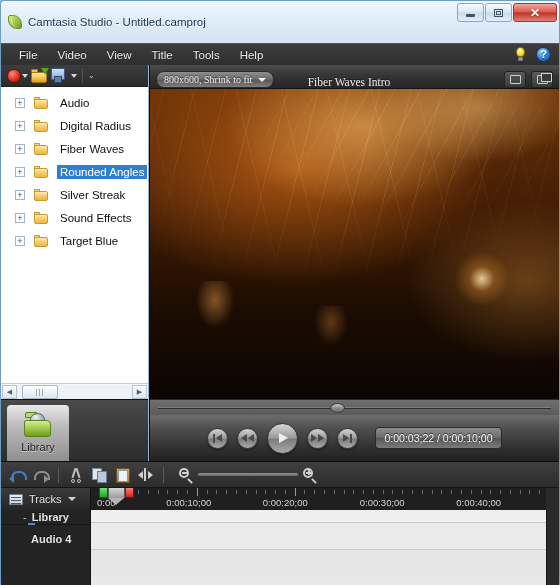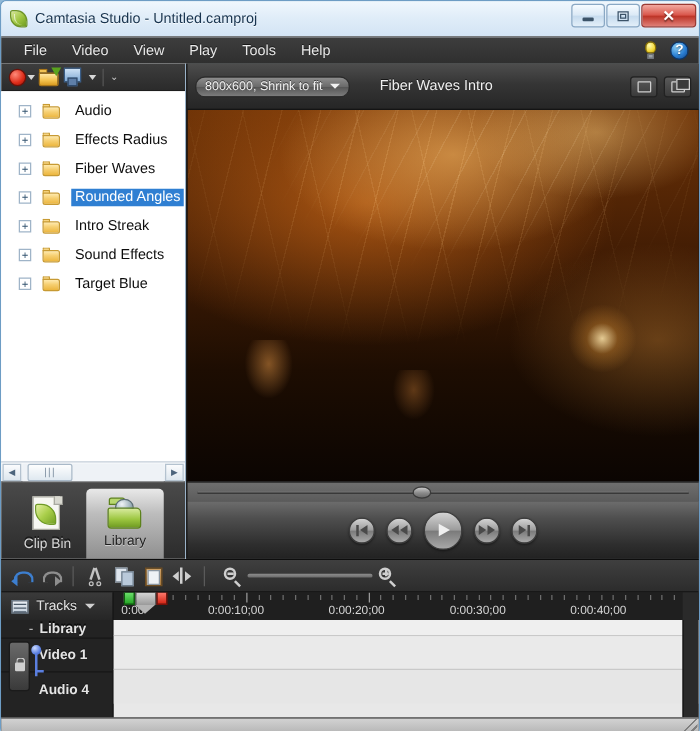--- a/index.html
+++ b/index.html
@@ -14,21 +14,21 @@
   .window {
     position:absolute; left:0; top:0; width:560px; height:585px;
     background:linear-gradient(180deg,#e8f2fb 0%, #cfe2f2 100%);
     border:1px solid #6d9cc4;
     border-radius:5px 5px 3px 3px;
     padding:0;
   }
 
   
   .titlebar {
-    position:relative; height:28px;
+    position:relative; height:42px;
     background:linear-gradient(180deg,#f0f7fd 0%, #dfecf8 50%, #d3e4f4 100%);
     border-radius:4px 4px 0 0;
     display:flex; align-items:center;
   }
   .app-icon {
     width:16px; height:16px; margin-left:6px; margin-right:5px;
     position:relative; flex:0 0 auto;
   }
   .app-icon .leaf {
     position:absolute; left:1px; top:1px; width:14px; height:14px;
@@ -240,24 +240,25 @@
     background:radial-gradient(circle at 35% 30%,#f0f4f6,#9fb3bc 60%,#66797f);
     border:1px solid #5c6e74;
   }
 
   
   .preview {
     flex:1; background:#1d1d1d; display:flex; flex-direction:column; position:relative;
     border-left:1px solid #101010;
   }
   .prev-toolbar {
-    height:37px;
+    height:24px;
     background:linear-gradient(180deg,#4d4d4d 0%,#353535 45%,#262626 100%);
-    display:flex; align-items:center; padding:0 6px; position:relative;
+    display:flex; align-items:flex-end; padding:0 6px; position:relative;
     border-bottom:1px solid #141414;
+    font-family:Liberation Serif, serif;
   }
   .dim-select {
     height:17px; min-width:118px; border-radius:8px;
     background:linear-gradient(180deg,#8e8e8e 0%,#6b6b6b 48%,#575757 52%,#7d7d7d 100%);
     border:1px solid #2b2b2b;
     display:flex; align-items:center; justify-content:space-between;
     padding:0 7px; color:#f2f2f2; font-size:10px;
     text-shadow:0 -1px 0 rgba(0,0,0,.55);
   }
   .dim-select .dcaret{ width:0;height:0;border-left:4px solid transparent;border-right:4px solid transparent;border-top:4px solid #f0f0f0; margin-left:6px;}
@@ -519,21 +520,21 @@
       <div class="wbtn close">
         <span class="gl">✕</span>
       </div>
     </div>
   </div>
 
   <div class="menubar">
     <div class="menuitem">File</div>
     <div class="menuitem">Video</div>
     <div class="menuitem">View</div>
-    <div class="menuitem">Play</div>
+    <div class="menuitem">Title</div>
     <div class="menuitem">Tools</div>
     <div class="menuitem">Help</div>
     <div class="menu-right">
       <div class="bulb">
           <div class="b"></div>
           <div class="s"></div>
         </div>
       <div class="qmark">?</div>
     </div>
   </div>
@@ -570,21 +571,21 @@
               <div class="fb"></div>
             </div>
           <div class="tree-label">Audio</div>
         </div>
         <div class="tree-item">
           <div class="expander">+</div>
           <div class="tree-folder">
               <div class="ft"></div>
               <div class="fb"></div>
             </div>
-          <div class="tree-label">Effects Radius</div>
+          <div class="tree-label">Digital Radius</div>
         </div>
         <div class="tree-item">
           <div class="expander">+</div>
           <div class="tree-folder">
               <div class="ft"></div>
               <div class="fb"></div>
             </div>
           <div class="tree-label">Fiber Waves</div>
         </div>
         <div class="tree-item selected">
@@ -594,21 +595,21 @@
               <div class="fb"></div>
             </div>
           <div class="tree-label">Rounded Angles</div>
         </div>
         <div class="tree-item">
           <div class="expander">+</div>
           <div class="tree-folder">
               <div class="ft"></div>
               <div class="fb"></div>
             </div>
-          <div class="tree-label">Intro Streak</div>
+          <div class="tree-label">Silver Streak</div>
         </div>
         <div class="tree-item">
           <div class="expander">+</div>
           <div class="tree-folder">
               <div class="ft"></div>
               <div class="fb"></div>
             </div>
           <div class="tree-label">Sound Effects</div>
         </div>
         <div class="tree-item">
@@ -627,28 +628,20 @@
           </div>
         <div class="hs-track">
           <div class="hs-thumb">|||</div>
         </div>
         <div class="hs-arrow">
             <span>▶</span>
           </div>
       </div>
 
       <div class="tabs-row">
-        <div class="tab">
-          <div class="icon-clipbin">
-            <div class="page"></div>
-              <div class="fold"></div>
-              <div class="leafg"></div>
-          </div>
-          <div class="tab-label">Clip Bin</div>
-        </div>
         <div class="tab active">
           <div class="icon-library">
             <div class="lt"></div>
               <div class="globe"></div>
               <div class="lf"></div>
           </div>
           <div class="tab-label">Library</div>
         </div>
       </div>
     </div>
@@ -703,20 +696,21 @@
               <div class="tri-rs"></div>
               <div class="tri-rs"></div>
             </div>
         </div>
         <div class="pb sm">
           <div class="grp">
               <div class="tri-rs"></div>
               <div class="bar-v"></div>
             </div>
         </div>
+        <div class="timecode">0:00:03;22 / 0:00:10;00</div>
       </div>
     </div>
   </div>
 
   <div class="timeline">
 
     <div class="tl-toolbar">
       <div class="ico ico-undo"></div>
       <div class="ico ico-redo"></div>
       <div class="tlsep"></div>
@@ -817,28 +811,20 @@
       </div>
       <div style="width:13px;background:#2a2a2a"></div>
     </div>
 
     <div class="tl-body">
       <div class="track-labels">
         <div class="tlabel-row marker-row" style="height:15px">
           <span class="dash">-</span>
           <span class="txt">Library</span>
         </div>
-        <div class="tlabel-row vid-row" style="height:27px">
-          <div class="lockbtn">
-              <div class="shk"></div>
-            </div>
-          <div class="linkdot"></div>
-          <div class="linkline"></div>
-          <span class="txt">Video 1</span>
-        </div>
         <div class="tlabel-row aud-row" style="height:27px;border-bottom:none">
           <div class="linkfoot" style="top:-2px"></div>
           <span class="txt">Audio 4</span>
         </div>
       </div>
 
       <div class="track-canvas">
         <div class="trk marker"></div>
         <div class="trk" style="height:27px"></div>
         <div class="trk alt" style="height:27px;border-bottom:none"></div>

